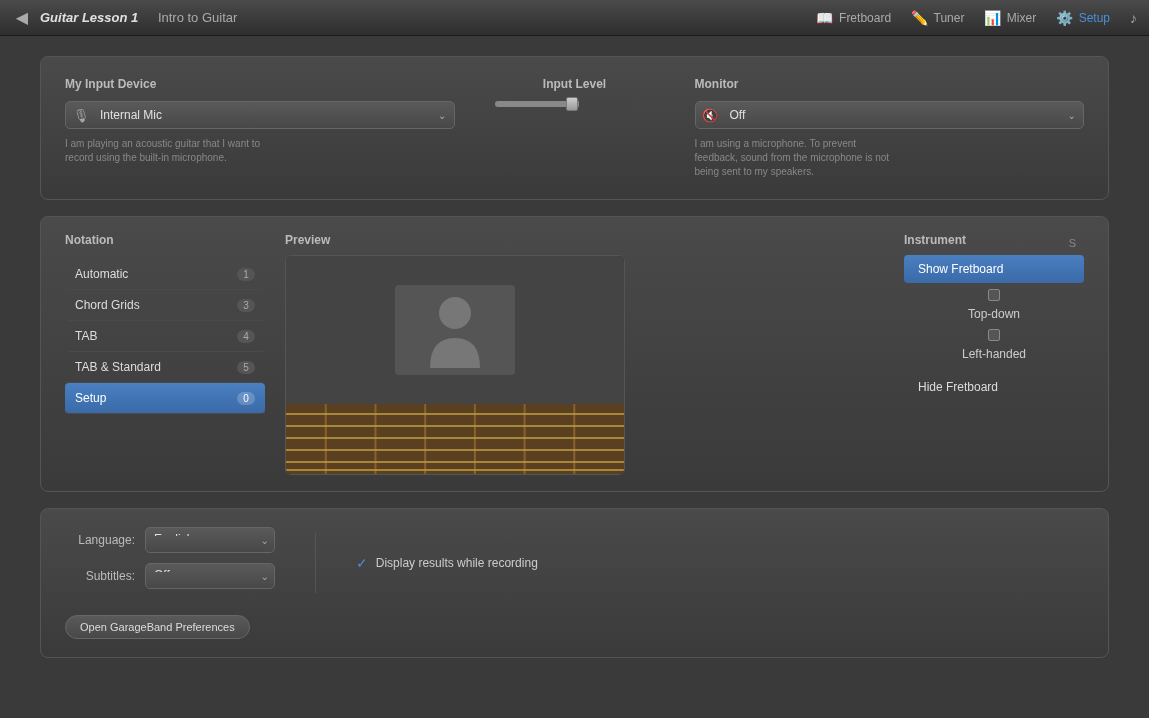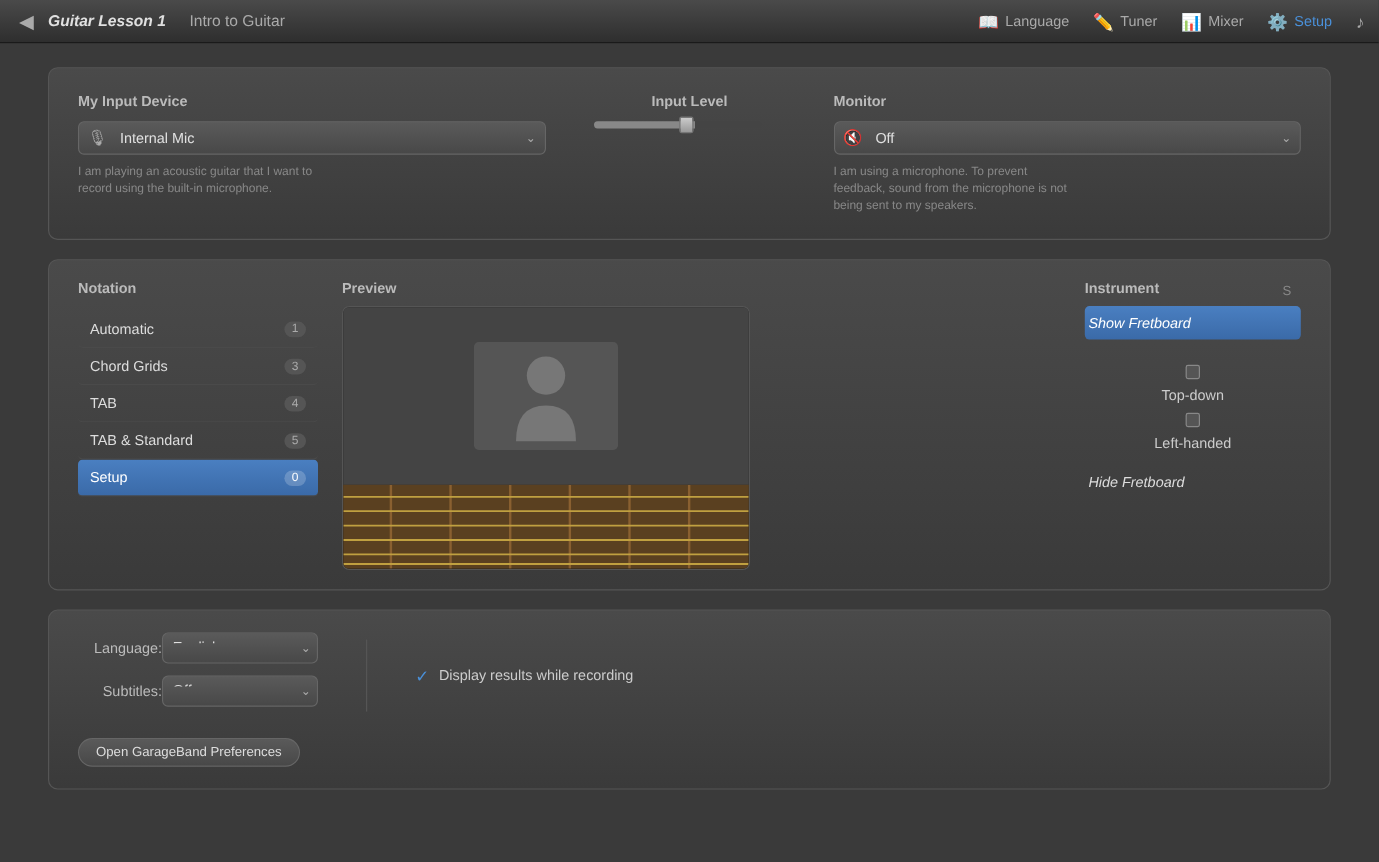--- a/index.html
+++ b/index.html
@@ -265,28 +265,27 @@
       flex: 0 0 180px;
     }
     .instrument-label {
       font-size: 12px;
       font-weight: bold;
       color: #bbb;
       margin-bottom: 8px;
     }
     .instrument-btn {
       width: 100%;
-      padding: 7px 3px;
+      padding: 7px 14px;
       border-radius: 4px;
       font-size: 12px;
       cursor: pointer;
       border: none;
       text-align: left;
-      margin-bottom: 17px;
-      font-style: italic;
+      margin-bottom: 2px;
     }
     .instrument-btn.active {
       background: linear-gradient(to bottom, #4a7fc1, #3a6aa8);
       color: #fff;
     }
     .instrument-btn.inactive {
       background: transparent;
       color: #ddd;
       border: none;
     }
@@ -316,20 +315,21 @@
       padding: 18px 24px;
     }
     .bottom-row {
       display: flex;
       align-items: center;
       gap: 40px;
     }
     .form-row {
       display: flex;
       align-items: center;
+      gap: 10px;
       margin-bottom: 10px;
     }
     .form-label {
       font-size: 12px;
       color: #bbb;
       text-align: right;
       width: 70px;
     }
     .form-select {
       background: linear-gradient(to bottom, #5a5a5a, #484848);
@@ -400,21 +400,21 @@
 <div class="header">
   <div class="header-left">
     <div class="back-btn">◀</div>
     <span class="header-title">Guitar Lesson 1</span>
     <span style="color:#666;font-size:13px">&nbsp;</span>
     <span class="header-subtitle">Intro to Guitar</span>
   </div>
   <div class="header-nav">
     <div class="nav-item">
       <span class="nav-icon">📖</span>
-      <span>Language</span>
+      <span>Fretboard</span>
     </div>
     <div class="nav-item">
       <span class="nav-icon">✏️</span>
       <span>Tuner</span>
     </div>
     <div class="nav-item">
       <span class="nav-icon">📊</span>
       <span>Mixer</span>
     </div>
     <div class="nav-item active">

